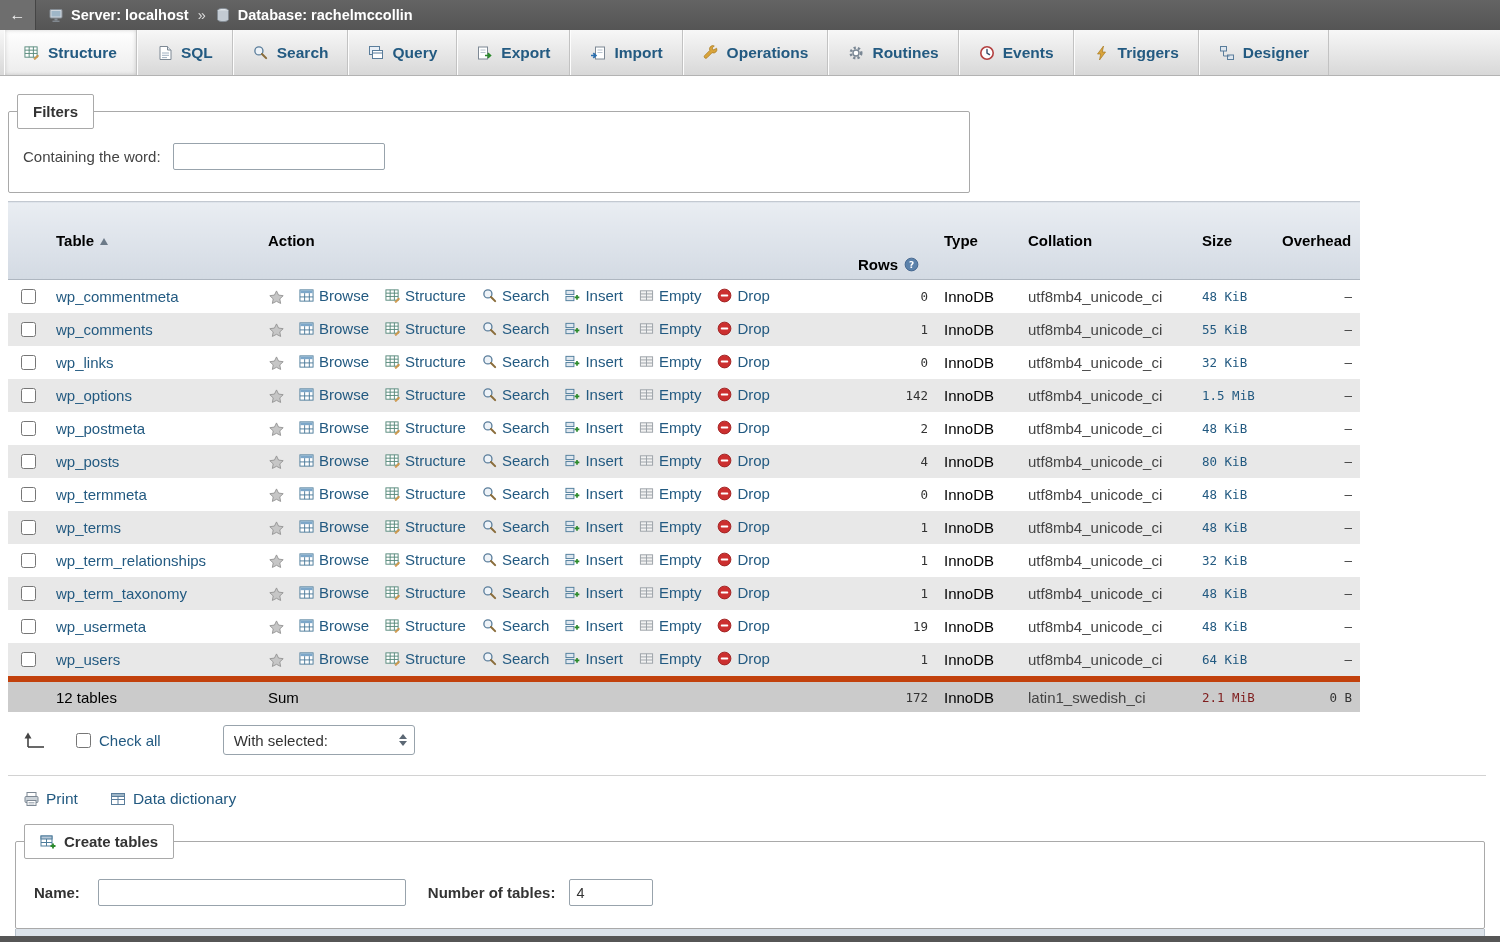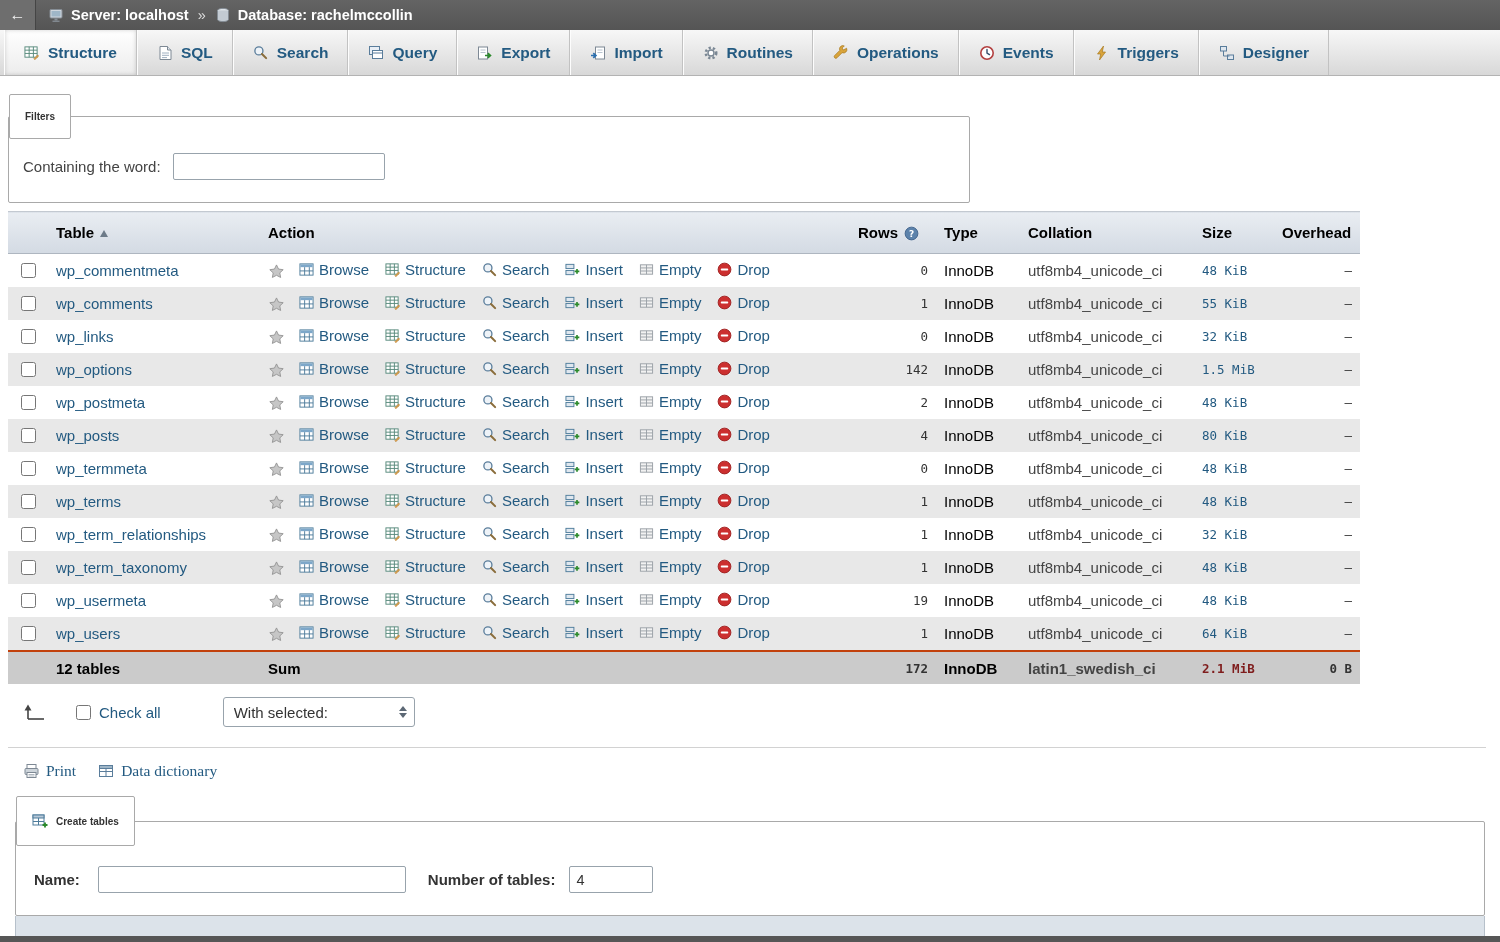--- a/index.html
+++ b/index.html
@@ -44,41 +44,41 @@
   }
   .tab-ic { display:inline-flex; width:16px; height:16px; }
 
   
   .content { padding:10px 14px 0 8px; }
 
   fieldset {
     border:1px solid #a9a9a9; border-radius:2px; margin:0; padding:0;
   }
   legend {
-    border:1px solid #a9a9a9; background:#fff; padding:16px 15px;
-    font-weight:bold; font-size:10px; color:#333; 
+    border:1px solid #a9a9a9; background:#fff; padding:8px 15px;
+    font-weight:bold; font-size:15px; color:#333; margin-left:8px;
     display:flex; align-items:center; gap:7px; border-radius:2px;
   }
   .filters-fieldset { width:962px; margin-top:8px; }
   .filters-body { padding:14px 14px 22px 14px; display:flex; align-items:center; gap:12px; }
   input[type=text] {
     border:1px solid #98a3ac; border-radius:2px; height:27px; padding:2px 6px;
     font-family:"Liberation Sans", sans-serif; font-size:14.5px; color:#333;
   }
   .filter-input { width:212px; }
 
   
   table.data {
     border-collapse:collapse; table-layout:fixed; width:1352px;
     margin-top:8px; font-size:15px;
   }
   table.data th {
     background:linear-gradient(#e9edf2,#d3dae3);
     border-top:1px solid #c3c9d1; border-bottom:1px solid #aeb6c0;
-    color:#000; font-weight:bold; text-align:left; padding:6px 8px; height:42px;
+    color:#000; font-weight:bold; text-align:left; padding:6px 8px; height:30px;
   }
   table.data td { padding:6px 8px; height:33px; vertical-align:middle; }
   tbody tr:nth-child(even) td { background:#e8e8e8; }
   tbody tr:nth-child(odd) td { background:#fff; }
 
   .col-check { width:40px; }
   .col-name { width:212px; }
   .col-action { width:590px; }
   .col-rows { width:86px; }
   .col-type { width:84px; }
@@ -95,27 +95,27 @@
   a.act .ic { display:inline-flex; width:15px; height:15px; }
   .num, .size {
     font-family:"DejaVu Sans Mono", monospace; font-size:12.5px;
   }
   .c-rows { text-align:right; color:#333; }
   .c-type { color:#000; }
   .c-coll { color:#444; }
   .c-size { color:#235a81; }
   .c-ovh { text-align:right; color:#333; }
 
-  .th-rows-wrap { display:flex; align-items:flex-end; gap:6px; }
+  .th-rows-wrap { display:flex; align-items:center; gap:6px;margin-top:48px; }
   .sort-ic { display:inline-flex; width:10px; height:9px; margin-left:5px; }
   .help-ic { display:inline-flex; width:15px; height:15px; cursor:pointer; }
 
   tfoot td {
-    background:#cbcbcb !important; font-weight:bold; color:#000;
-    border-top:2px solid #c2410c;
+    background:#cbcbcb !important; font-weight:normal; color:#000;
+    border-top:6px solid #c2410c;
   }
   tfoot .c-size { color:#7f1d1d; }
 
   
   .checkall-row { display:flex; align-items:center; margin:13px 0 0 14px; }
   .marker-ic { display:inline-flex; width:28px; height:20px; margin-right:22px; }
   .checkall-row input { width:15px; height:15px; margin-right:8px; }
   .checkall-label { color:#235a81; cursor:pointer; }
   .select-wrap { position:relative; display:inline-block; margin-left:62px; }
   select {
@@ -126,21 +126,21 @@
   }
   .select-arrows {
     position:absolute; right:8px; top:50%; transform:translateY(-50%);
     display:flex; flex-direction:column; gap:2px; pointer-events:none;
   }
   .tri-up { width:0; height:0; border-left:4px solid transparent; border-right:4px solid transparent; border-bottom:5px solid #5c6875; }
   .tri-down { width:0; height:0; border-left:4px solid transparent; border-right:4px solid transparent; border-top:5px solid #5c6875; }
 
   .divider { border:none; border-top:1px solid #d2d2d2; margin:20px 0 0 0; }
 
-  .print-row { display:flex; align-items:center; gap:22px; margin:14px 0 0 15px; font-size:15.5px;font-family:Liberation Serif, serif; }
+  .print-row { display:flex; align-items:center; gap:32px; margin:14px 0 0 15px; font-size:15.5px; }
   .print-row a { display:inline-flex; align-items:center; gap:6px; color:#235a81; }
   .link-ic { display:inline-flex; width:17px; height:16px; }
 
   
   .create-wrap { margin:16px 0 0 7px; }
   .create-fieldset { width:1470px; }
   .create-body { padding:20px 18px 22px 18px; display:flex; align-items:center; }
   .create-body label { font-weight:bold; color:#333; }
   .name-input { width:308px; height:32px; margin-left:18px; }
   .cols-label { margin-left:22px; }
@@ -241,33 +241,33 @@
           <line x1="7.5" y1="5" x2="12.5" y2="5" stroke="#b9c4cf"></line>
           <line x1="7.5" y1="7.5" x2="12.5" y2="7.5" stroke="#b9c4cf"></line>
           <path d="M1 10.5h4.5M3.3 8.2l2.6 2.3-2.6 2.3" fill="none" stroke="#2c6fae" stroke-width="1.7"></path>
         </svg>
       </span>
       <span>Import</span>
     </div>
     <div class="tab">
       <span class="tab-ic">
         <svg width="16" height="16" viewBox="0 0 16 16">
+          <path d="M13.6 3.2a3.4 3.4 0 0 1-4.5 4.5L4 12.8a1.6 1.6 0 1 1-2.3-2.3l5.1-5.1a3.4 3.4 0 0 1 4.5-4.5L9.2 3l.9 2 2-.9z" fill="#d9a43b" stroke="#a87820" stroke-width="0.7"></path>
+        </svg>
+      </span>
+      <span>Operations</span>
+    </div>
+    <div class="tab">
+      <span class="tab-ic">
+        <svg width="16" height="16" viewBox="0 0 16 16">
           <circle cx="8" cy="8" r="5.2" fill="none" stroke="#7a8794" stroke-width="2.6" stroke-dasharray="2.2 2.1"></circle>
           <circle cx="8" cy="8" r="3" fill="#fff" stroke="#7a8794" stroke-width="1.4"></circle>
         </svg>
       </span>
       <span>Routines</span>
-    </div>
-    <div class="tab">
-      <span class="tab-ic">
-        <svg width="16" height="16" viewBox="0 0 16 16">
-          <path d="M13.6 3.2a3.4 3.4 0 0 1-4.5 4.5L4 12.8a1.6 1.6 0 1 1-2.3-2.3l5.1-5.1a3.4 3.4 0 0 1 4.5-4.5L9.2 3l.9 2 2-.9z" fill="#d9a43b" stroke="#a87820" stroke-width="0.7"></path>
-        </svg>
-      </span>
-      <span>Operations</span>
     </div>
     <div class="tab">
       <span class="tab-ic">
         <svg width="16" height="16" viewBox="0 0 16 16">
           <circle cx="8" cy="8" r="6.2" fill="#fff" stroke="#b34040" stroke-width="1.6"></circle>
           <path d="M8 4.5V8l2.5 1.6" fill="none" stroke="#35506e" stroke-width="1.4" stroke-linecap="round"></path>
         </svg>
       </span>
       <span>Events</span>
     </div>

